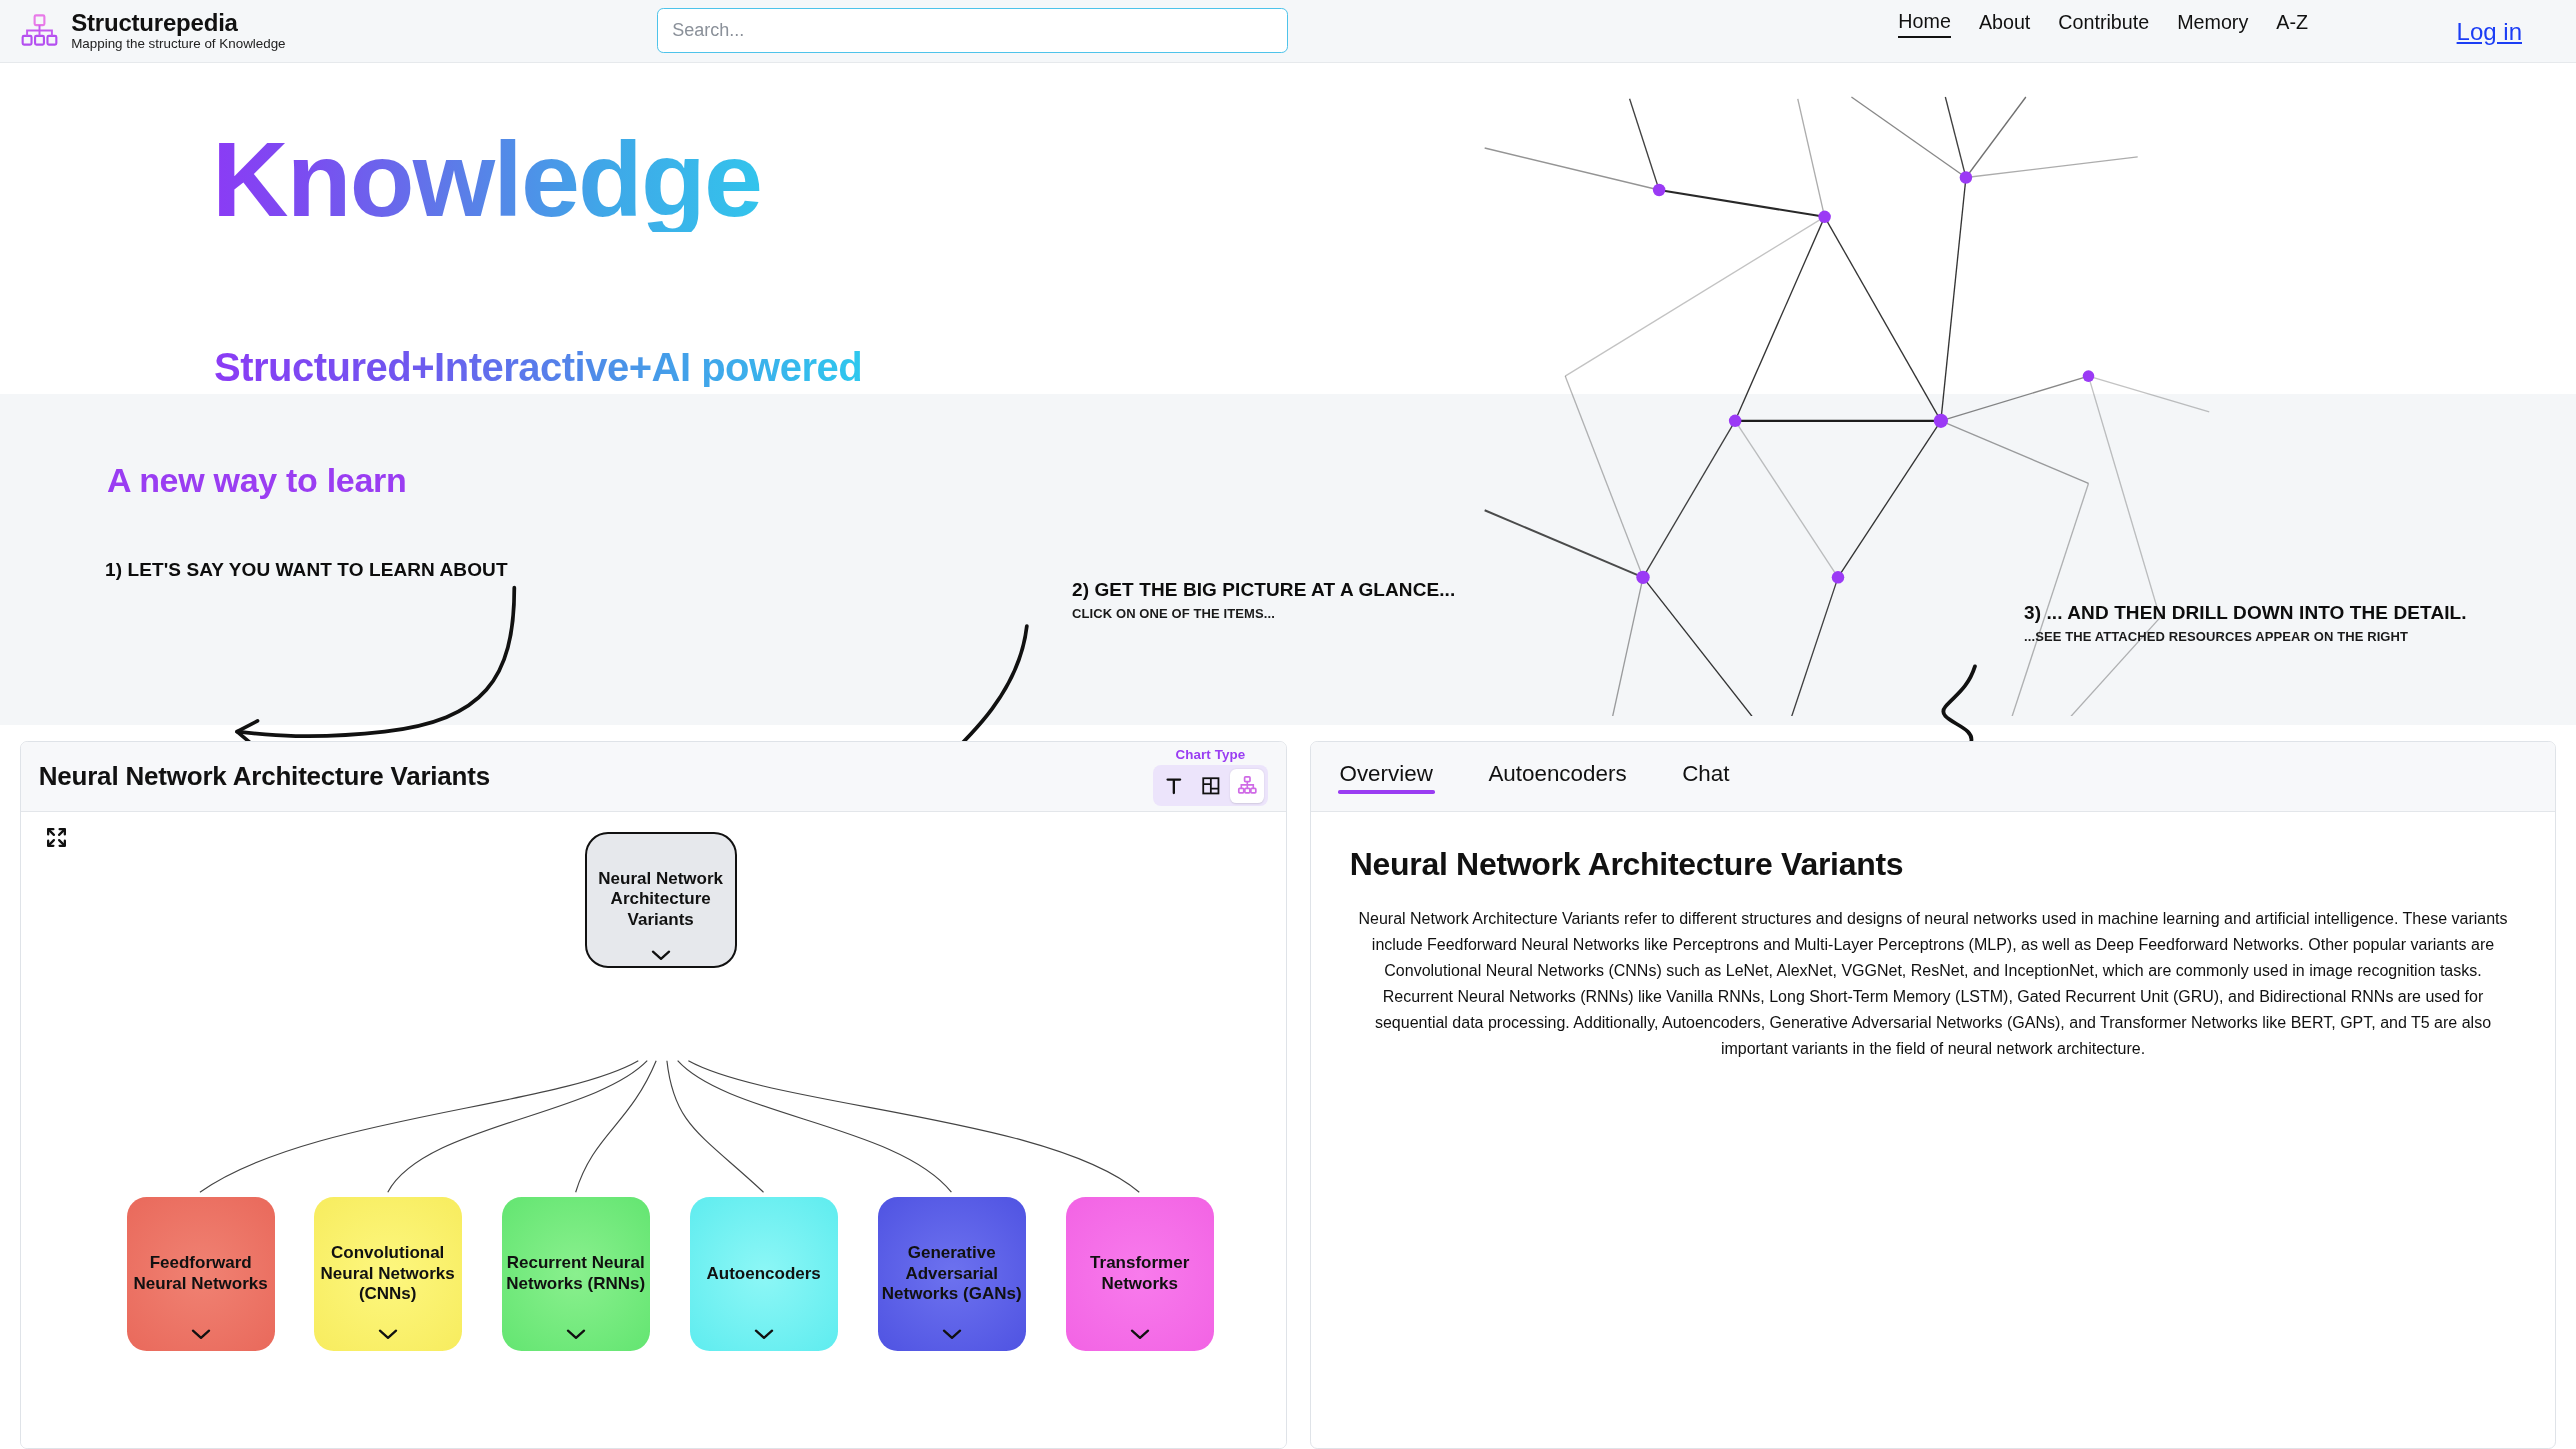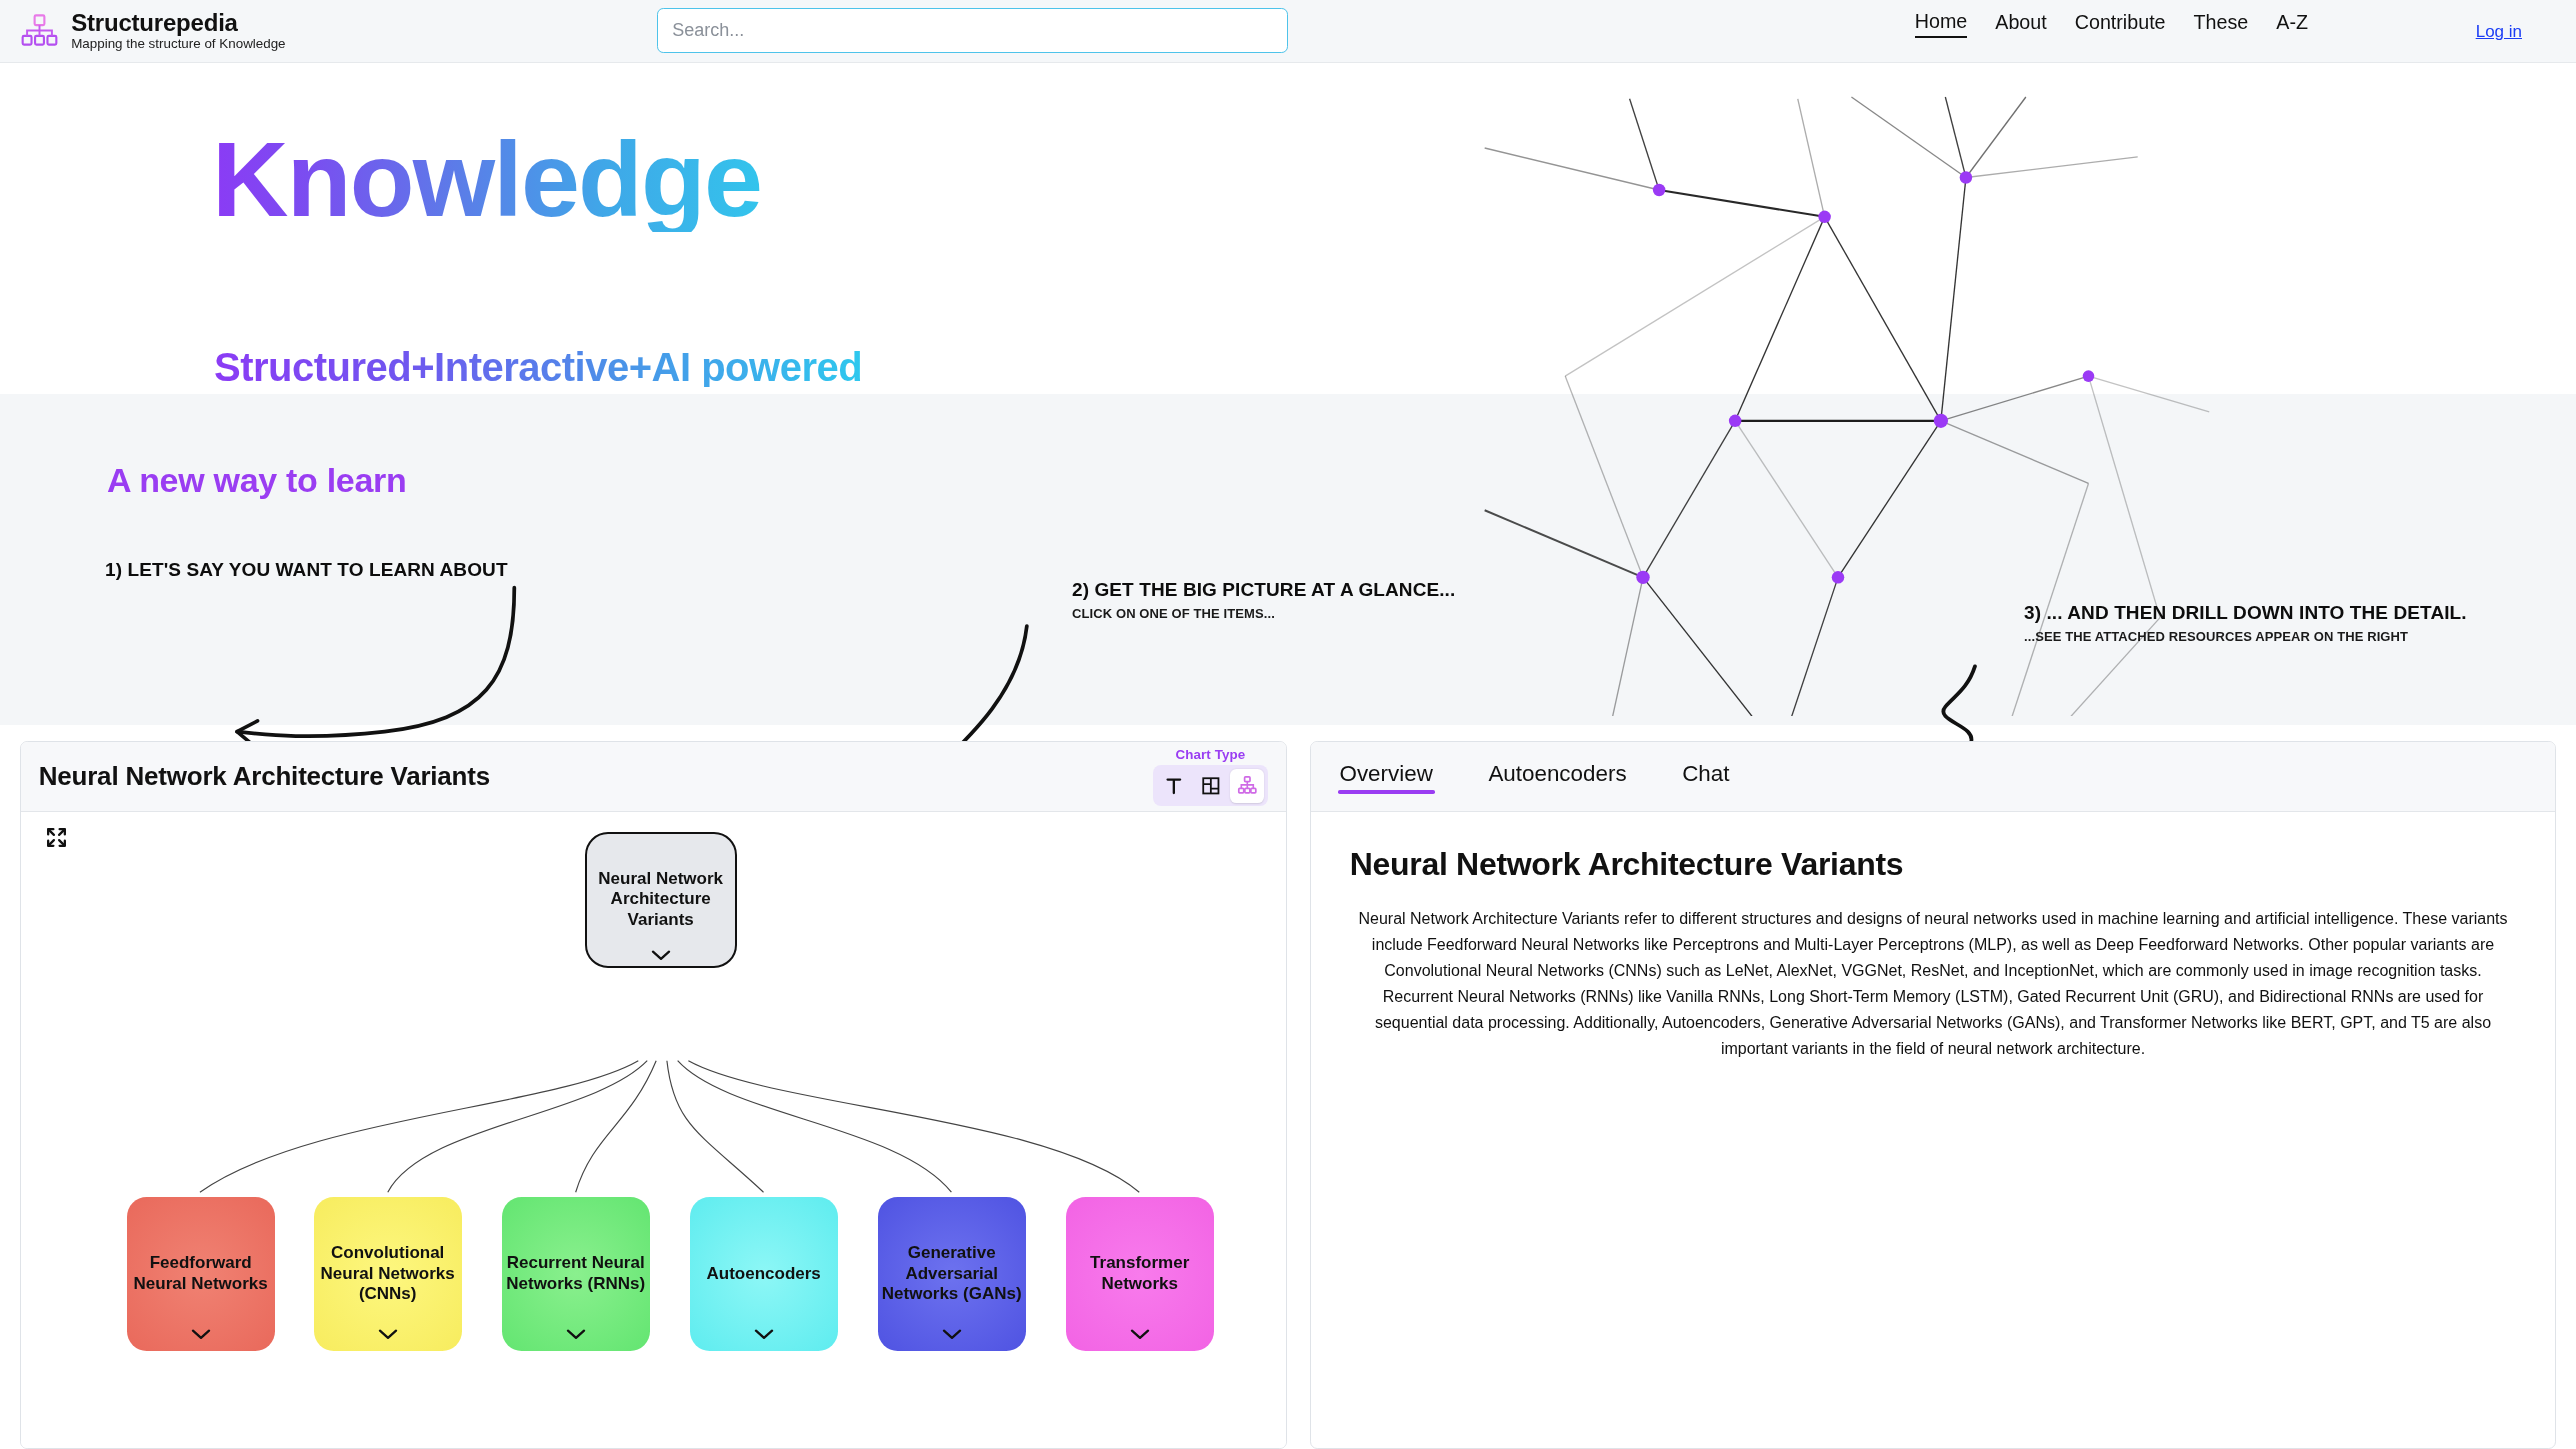--- a/index.html
+++ b/index.html
@@ -42,21 +42,21 @@
   .nav a {
     font-size:19.7px; color:#111; text-decoration:none; white-space:nowrap;
     padding-bottom:2.7px;
   }
   .nav a.active { border-bottom:2.2px solid #111; }
   .login {
     position:absolute; right:54px; top:0; height:63px;
     display:flex; align-items:center;
   }
   .login a {
-    font-size:17px; color:#1b3df5; text-decoration:underline; font-weight:500;text-align:center;
+    font-size:24px; color:#1b3df5; text-decoration:underline; font-weight:500;text-align:center;
   }
 
   
   .hero {
     position:absolute; top:63px; left:0; width:2092px; height:331px;
     background:#ffffff; overflow:hidden;
   }
   .hero-title {
     position:absolute; left:212px; top:63px;
     font-size:106px; font-weight:bold; letter-spacing:-1.8px;
@@ -199,21 +199,21 @@
     </div>
 
     <div class="search-wrap">
       <input class="search-input" type="text" placeholder="Search..." style="">
     </div>
 
     <nav class="nav">
       <a href="#" class="active">Home</a>
       <a href="#">About</a>
       <a href="#">Contribute</a>
-      <a href="#">These</a>
+      <a href="#">Memory</a>
       <a href="#">A-Z</a>
     </nav>
 
     <div class="login">
       <a href="#">Log in</a>
     </div>
   </div>
 
   <div class="hero">
     <div class="hero-title">Knowledge</div>

